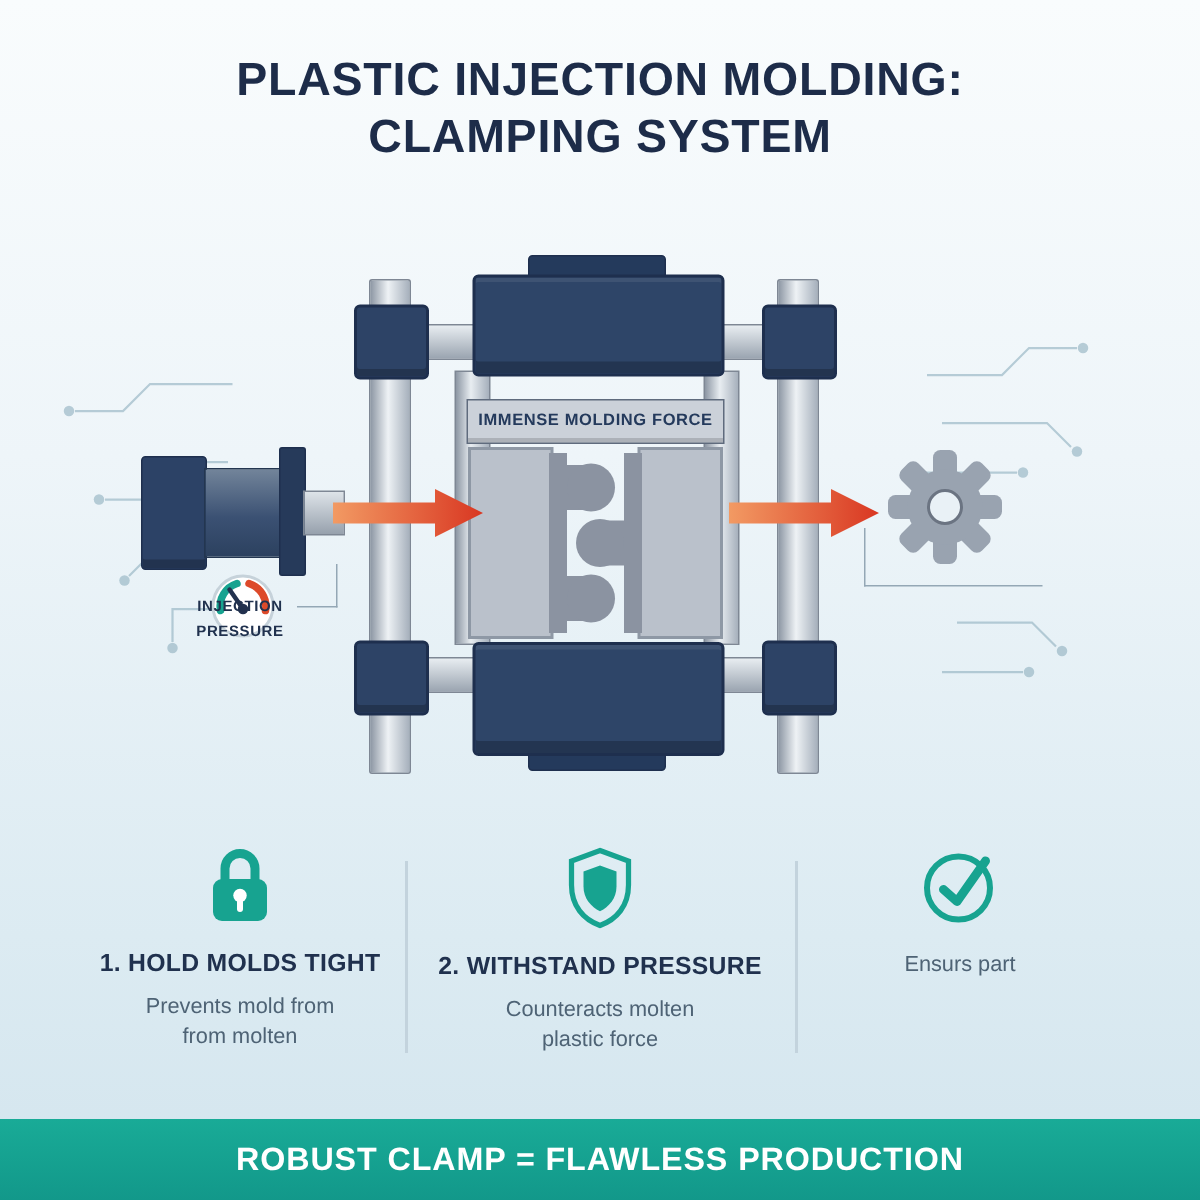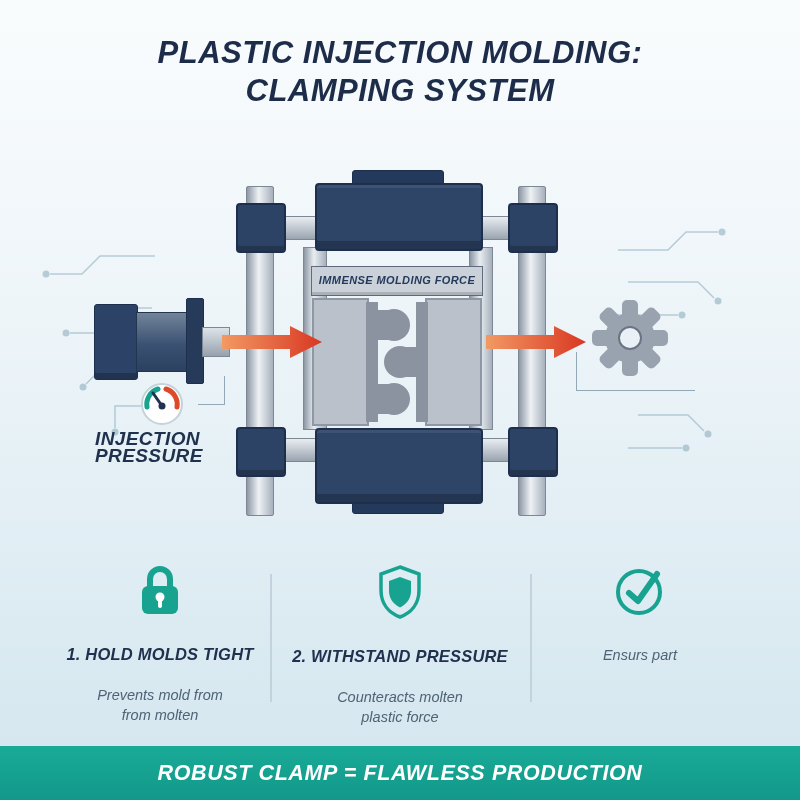--- a/index.html
+++ b/index.html
@@ -1,20 +1,19 @@
 <!DOCTYPE html>
 <html><head>
 <meta charset="utf-8">
 <style>
   html,body { margin:0; padding:0; }
   .canvas {
     position:relative; width:800px; height:800px; overflow:hidden;
     font-family:"Liberation Sans", sans-serif;
     background:linear-gradient(180deg,#f9fcfd 0%,#eef5f9 38%,#dcebf2 78%,#d3e5ee 100%);
-    font-style:italic;
   }
   .abs { position:absolute; }
 
   
   .title { left:0; top:34px; width:800px; text-align:center; color:#1d2c49;
            font-weight:800; font-size:31px; line-height:38px; letter-spacing:.5px; }
 
   
   .tie-bar { width:26px; background:linear-gradient(90deg,#8d97a4,#eef2f5 45%,#a6b0bc);
              border:1px solid #7e8794; border-radius:2px; }
@@ -28,28 +27,28 @@
   .column { width:22px; background:linear-gradient(90deg,#8d97a4,#e8edf1 45%,#a6b0bc);
             border:1px solid #7e8794; z-index:1; }
   .clamp-label { left:311px; top:266px; width:172px; height:30px; z-index:4;
                  background:#cbd1d9; border:1.5px solid #5f6b7d; box-sizing:border-box;
                  box-shadow:inset 0 -3px 0 rgba(0,0,0,.15);
                  color:#243a5c; font-weight:800; font-size:11px; letter-spacing:.4px;
                  text-align:center; line-height:27px; }
   .navy { background:#2c4266; border:1px solid #1e2f4e; }
   .leader { border-color:#94a7b5; }
 
-  .inj-label { left:95px; top:430px; width:130px; text-align:left; z-index:5;
-               color:#20314e; font-weight:800; font-size:19px; line-height:17px; letter-spacing:.4px; }
+  .inj-label { left:95px; top:396px; width:130px; text-align:center; z-index:5;
+               color:#20314e; font-weight:800; font-size:10px; line-height:17px; letter-spacing:.4px; }
   .eject-label { left:556px; top:396px; width:220px; text-align:center; z-index:5;
                  color:#20314e; font-weight:800; font-size:14.5px; letter-spacing:.2px; }
 
   
   .benefit-col { top:564px; width:240px; display:flex; flex-direction:column;
-                 align-items:center; text-align:center; z-index:4;gap:12px; }
+                 align-items:center; text-align:center; z-index:4; }
   .benefit-icon { margin-bottom:15px; }
   .benefit-title { font-size:16.5px; font-weight:800; color:#20314e; letter-spacing:.2px; margin-bottom:9px; }
   .benefit-desc { font-size:14.5px; color:#4e6375; line-height:20px; }
   .divider { top:574px; width:2px; height:128px; background:#c3d3dd; }
 
   
   .banner { left:0; top:746px; width:800px; height:54px; z-index:6;
             background:linear-gradient(180deg,#19ab97,#12988a);
             color:#ffffff; font-weight:800; font-size:21.5px; letter-spacing:.6px;
             text-align:center; line-height:54px; }

